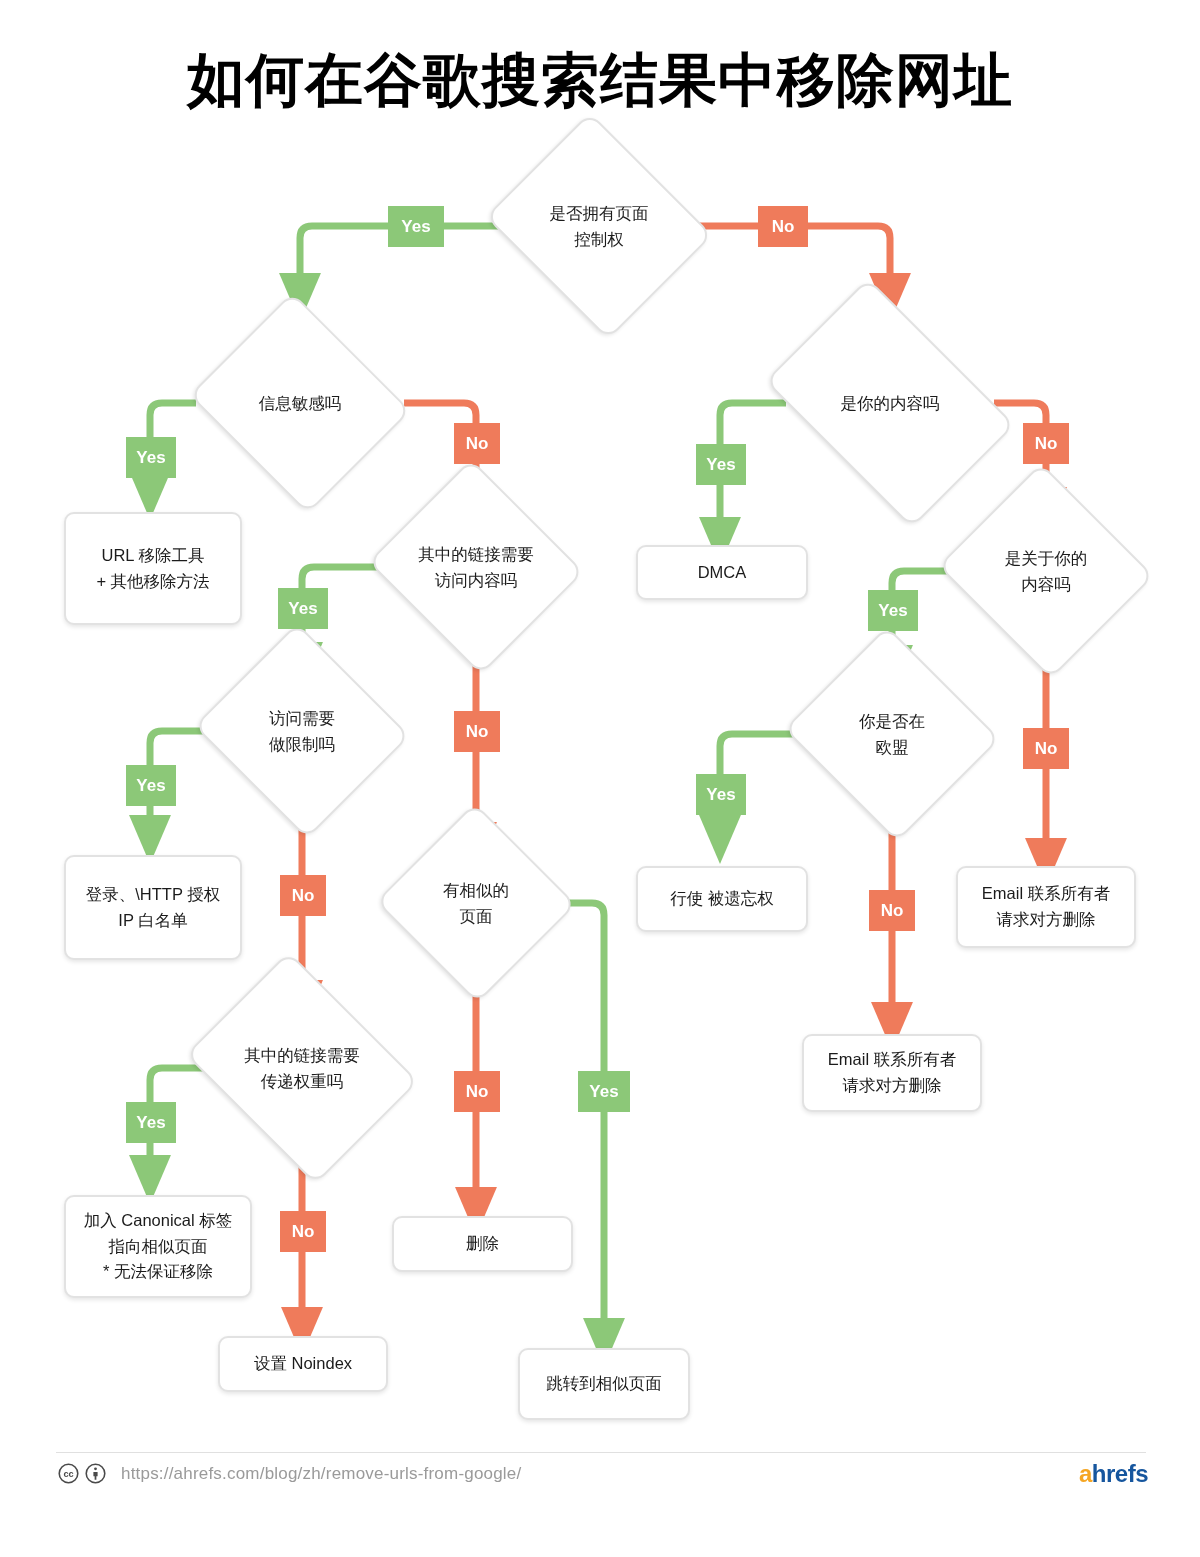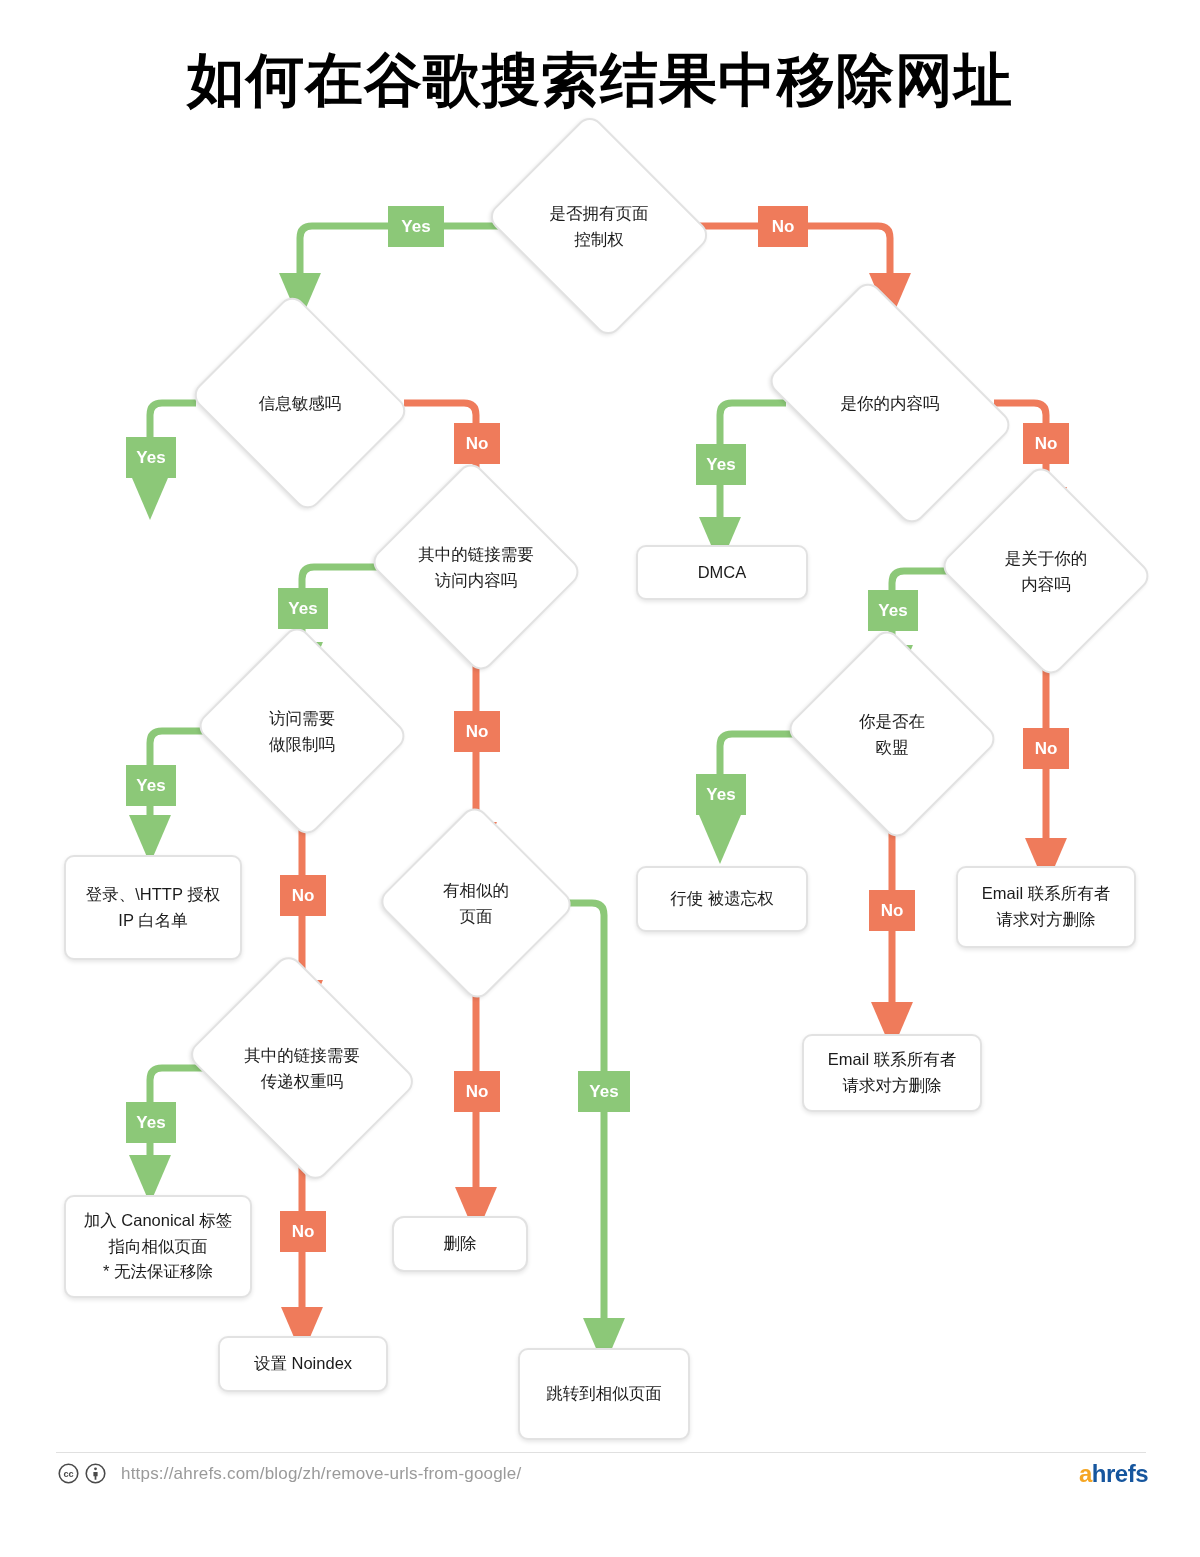--- a/index.html
+++ b/index.html
@@ -283,41 +283,45 @@
   </div>
 
   <div class="diamond-wrap" style="left:812px; top:661px; width:160px; height:146px;">
     <div class="diamond-shape"></div>
     <div class="diamond-label" style="width:140px;">
       <div>你是否在</div>
       <div>欧盟</div>
     </div>
   </div>
 
+  <div class="node rect" style="left:64px; top:512px; width:178px; height:113px; flex-direction:column;">
+    <div>URL 移除工具</div>
+    <div>+ 其他移除方法</div>
+  </div>
 
   <div class="node rect" style="left:64px; top:855px; width:178px; height:105px; flex-direction:column;">
     <div>登录、\HTTP 授权</div>
     <div>IP 白名单</div>
   </div>
 
   <div class="node rect" style="left:64px; top:1195px; width:188px; height:103px; flex-direction:column;">
     <div>加入 Canonical 标签</div>
     <div>指向相似页面</div>
     <div>* 无法保证移除</div>
   </div>
 
   <div class="node rect" style="left:218px; top:1336px; width:170px; height:56px; flex-direction:column;">
     <div>设置 Noindex</div>
   </div>
 
-  <div class="node rect" style="left:392px; top:1216px; width:136px; height:56px; flex-direction:column;border-radius:12px;">
+  <div class="node rect" style="left:392px; top:1216px; width:181px; height:56px; flex-direction:column;">
     <div>删除</div>
   </div>
 
-  <div class="node rect" style="left:518px; top:1348px; width:172px; height:92px; flex-direction:column;">
+  <div class="node rect" style="left:518px; top:1348px; width:172px; height:72px; flex-direction:column;">
     <div>跳转到相似页面</div>
   </div>
 
   <div class="node rect" style="left:636px; top:545px; width:172px; height:55px; flex-direction:column;">
     <div>DMCA</div>
   </div>
 
   <div class="node rect" style="left:636px; top:866px; width:172px; height:66px; flex-direction:column;">
     <div>行使 被遗忘权</div>
   </div>

